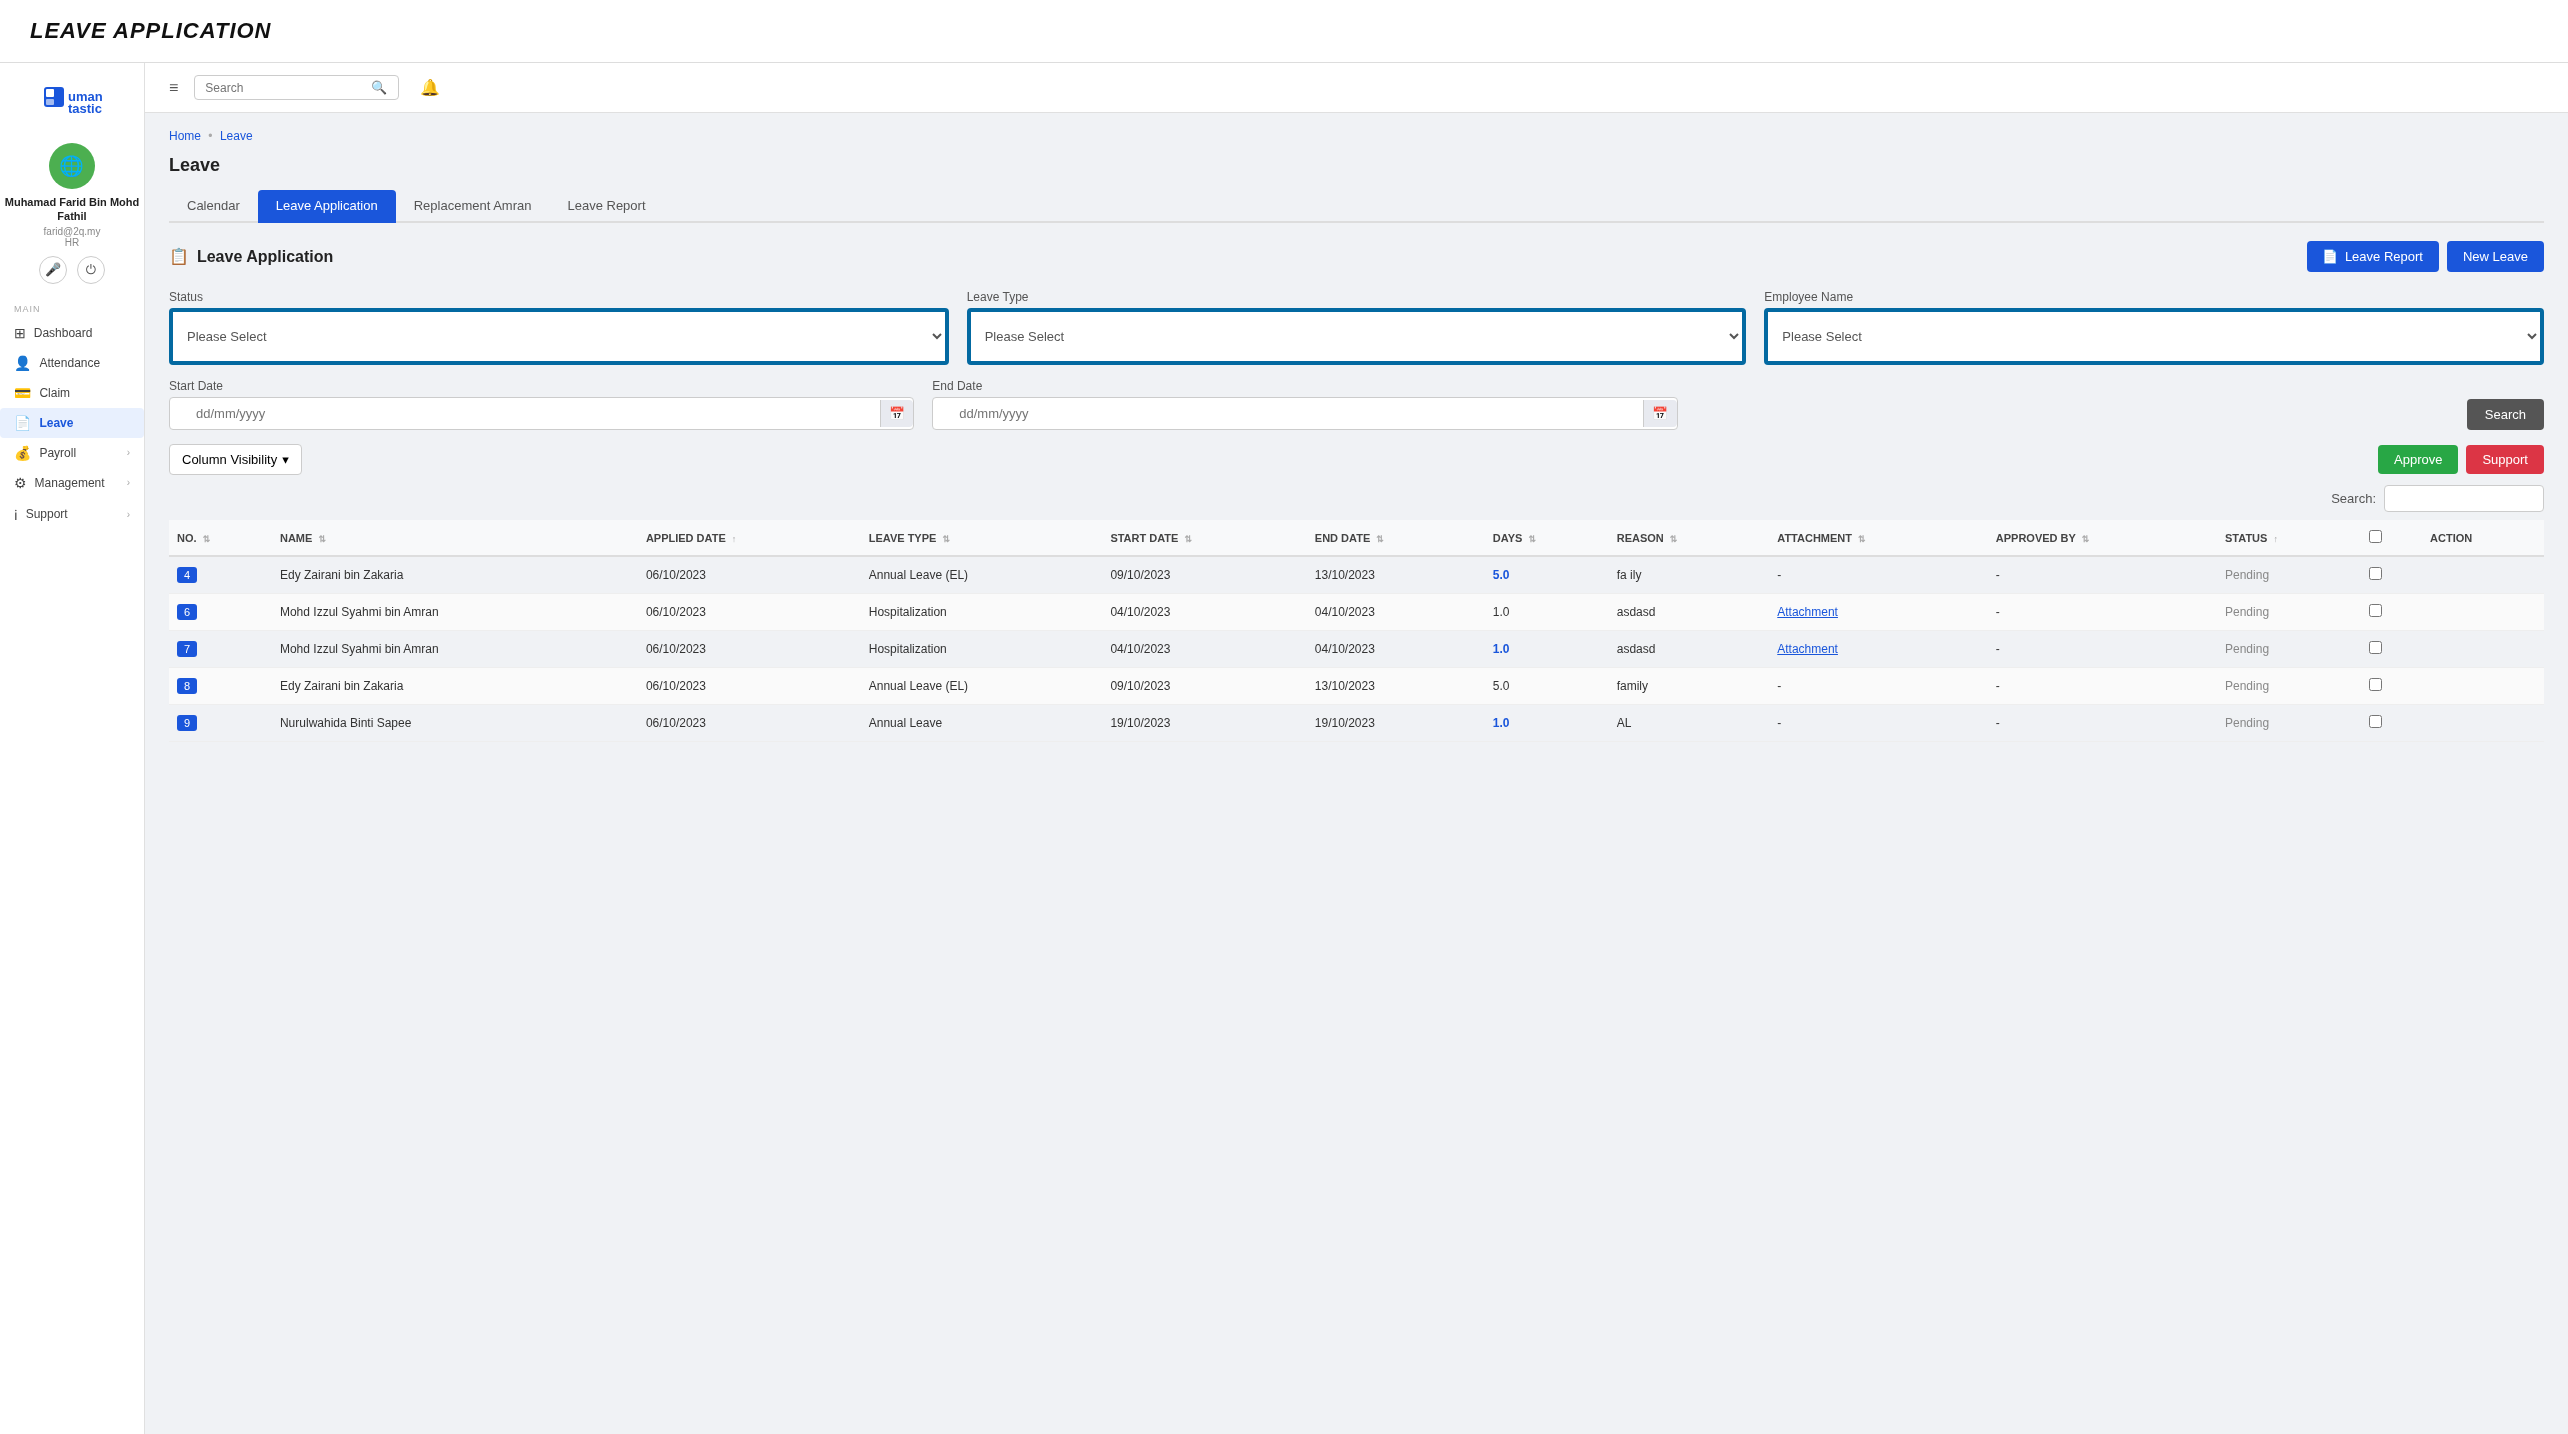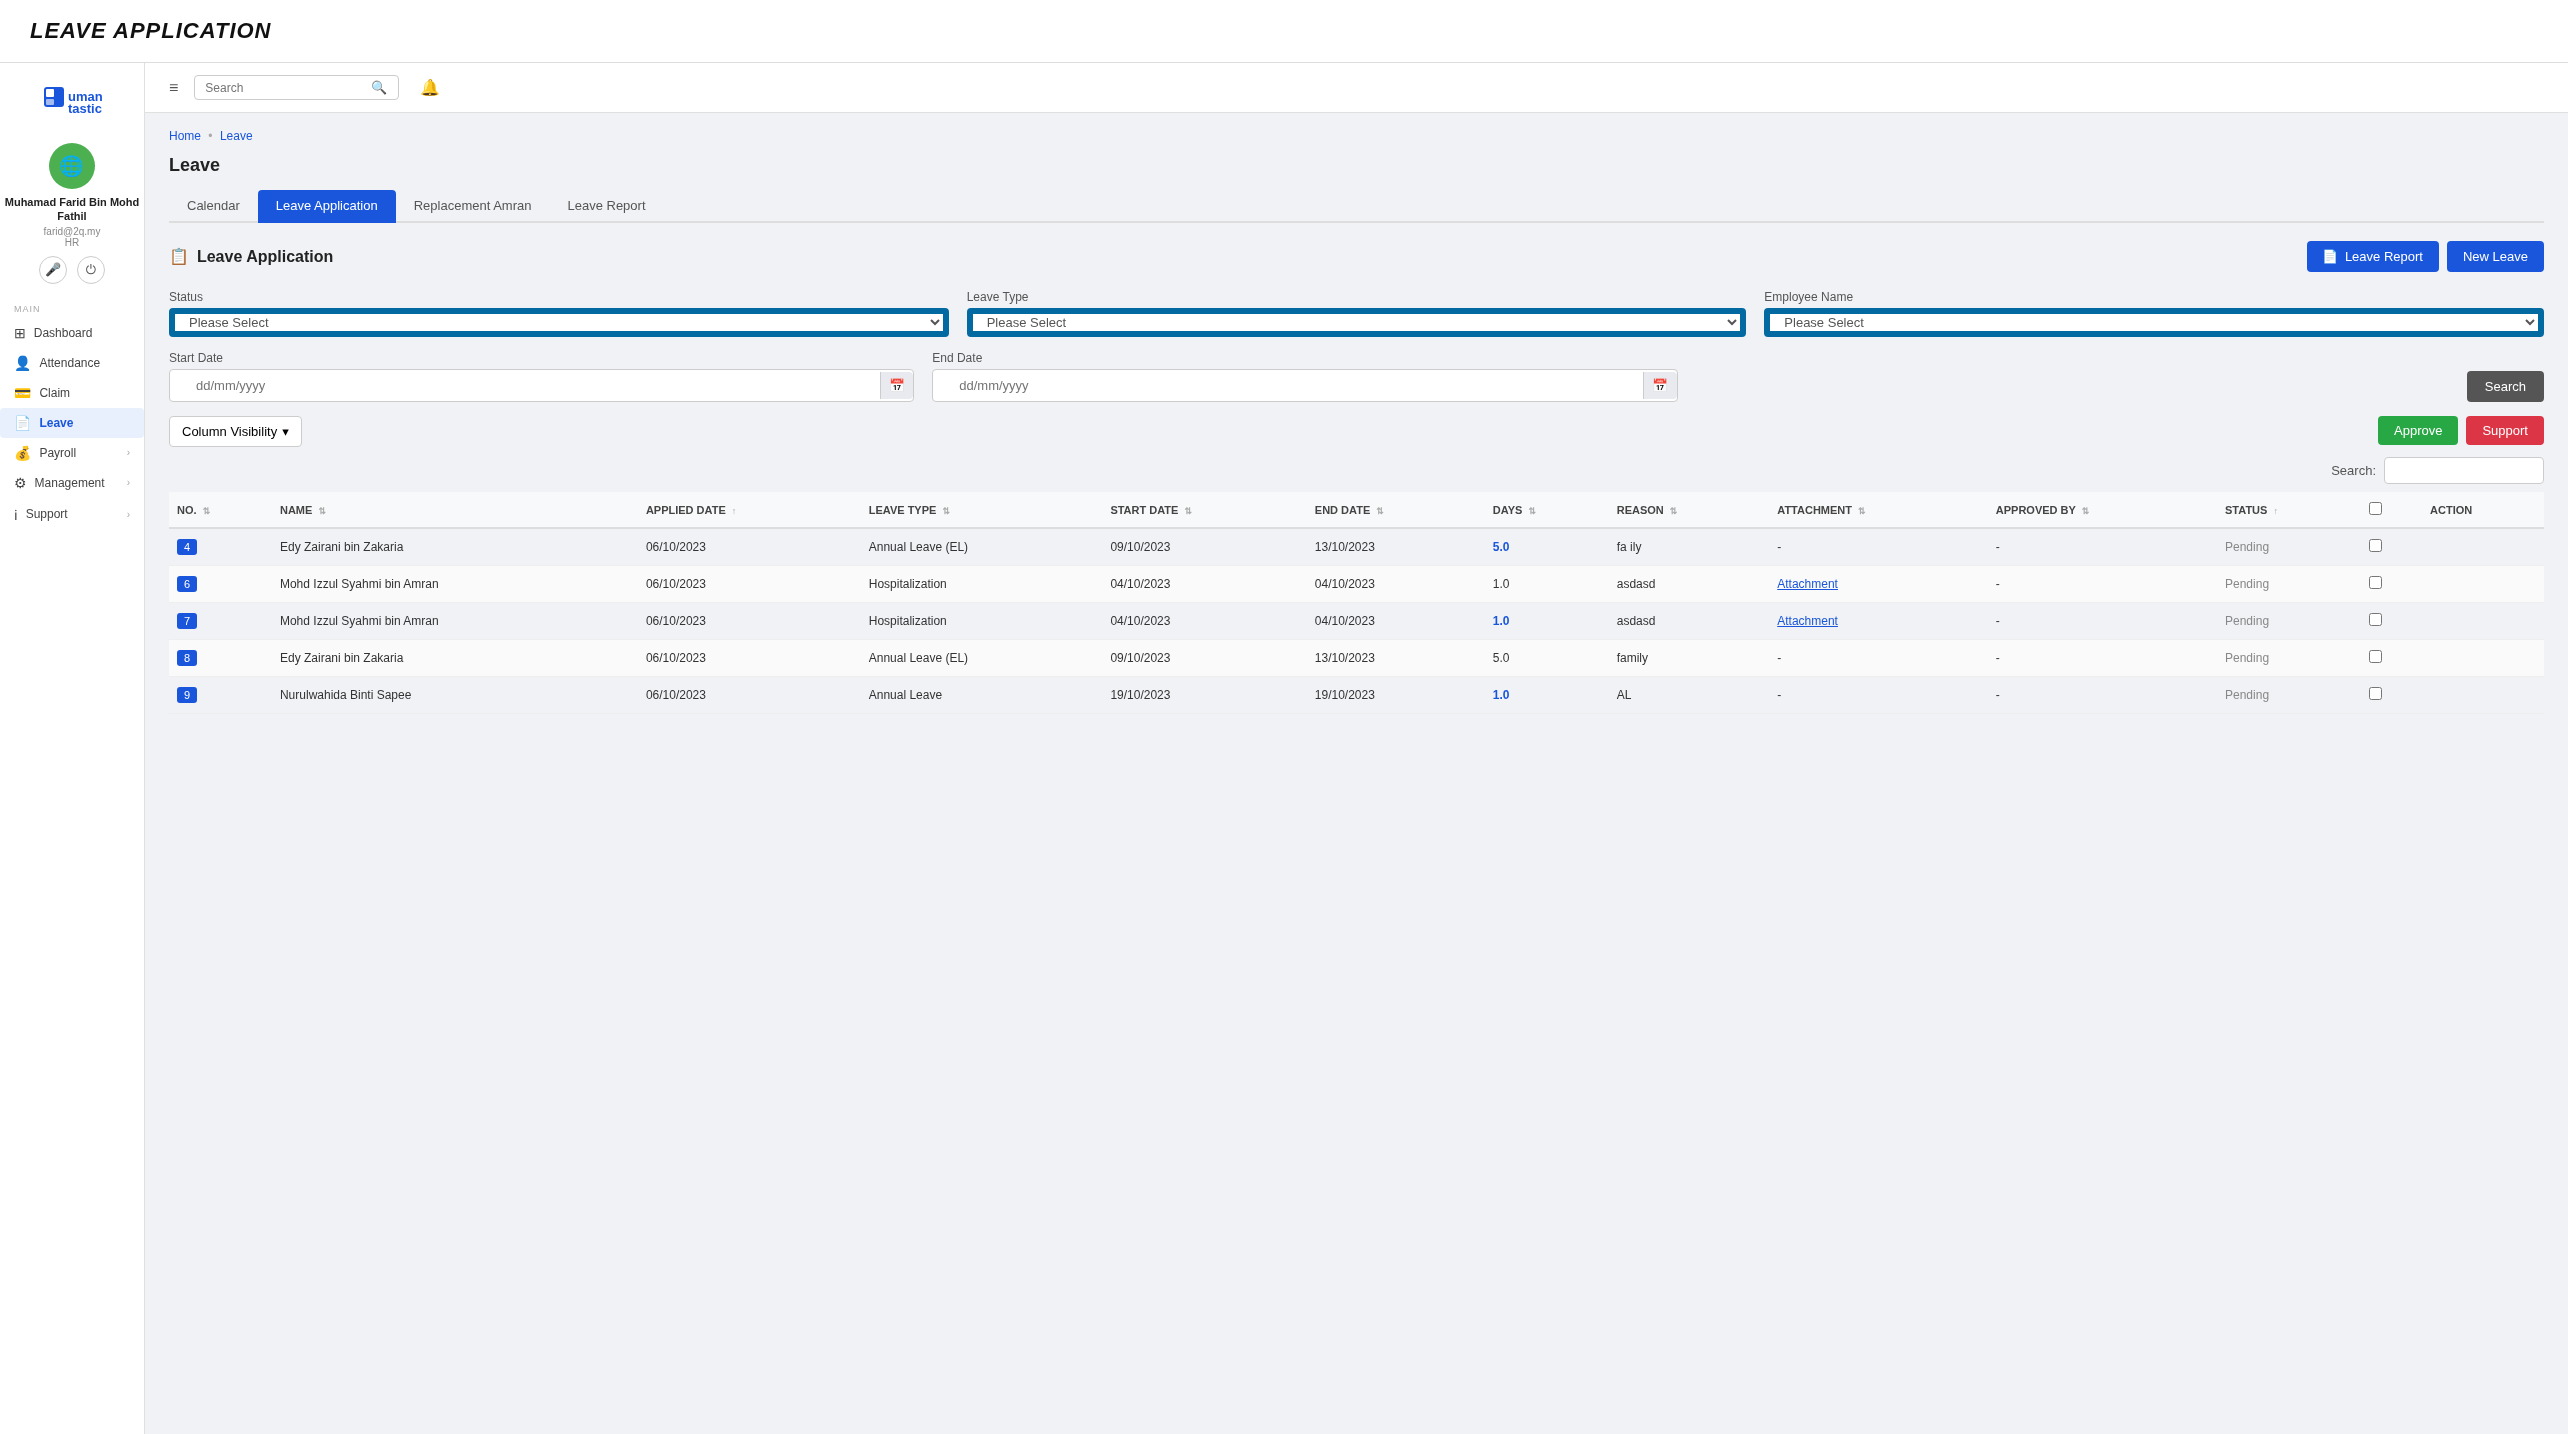--- a/index.html
+++ b/index.html
@@ -212,22 +212,22 @@
     .filters-row {
       display: flex;
       gap: 18px;
       margin-bottom: 14px;
       align-items: flex-end;
     }
     .filter-group { display: flex; flex-direction: column; gap: 4px; flex: 1; }
     .filter-group label { font-size: 12px; color: #555; font-weight: 500; }
     .filter-select {
       width: 100%;
-      padding: 0 10px;
-      border: 6px solid #0369a1;
+      padding: 16px 10px;
+      border: 4px solid #0369a1;
       border-radius: 4px;
       font-size: 13px;
       background: #fff;
       appearance: auto;
       color: #555;
     }
     .filter-input-wrap {
       display: flex;
       align-items: center;
       border: 1px solid #ccc;
@@ -263,21 +263,21 @@
       font-size: 13px;
       cursor: pointer;
       align-self: flex-end;
       margin-left: 8px;
     }
 
     
     .table-actions-row {
       display: flex;
       justify-content: space-between;
-      align-items: flex-start;
+      align-items: center;
       margin-bottom: 10px;
     }
     .table-action-buttons { display: flex; gap: 8px; }
     .btn-approve {
       background: #28a745;
       color: #fff;
       border: none;
       border-radius: 4px;
       padding: 7px 16px;
       font-size: 13px;

